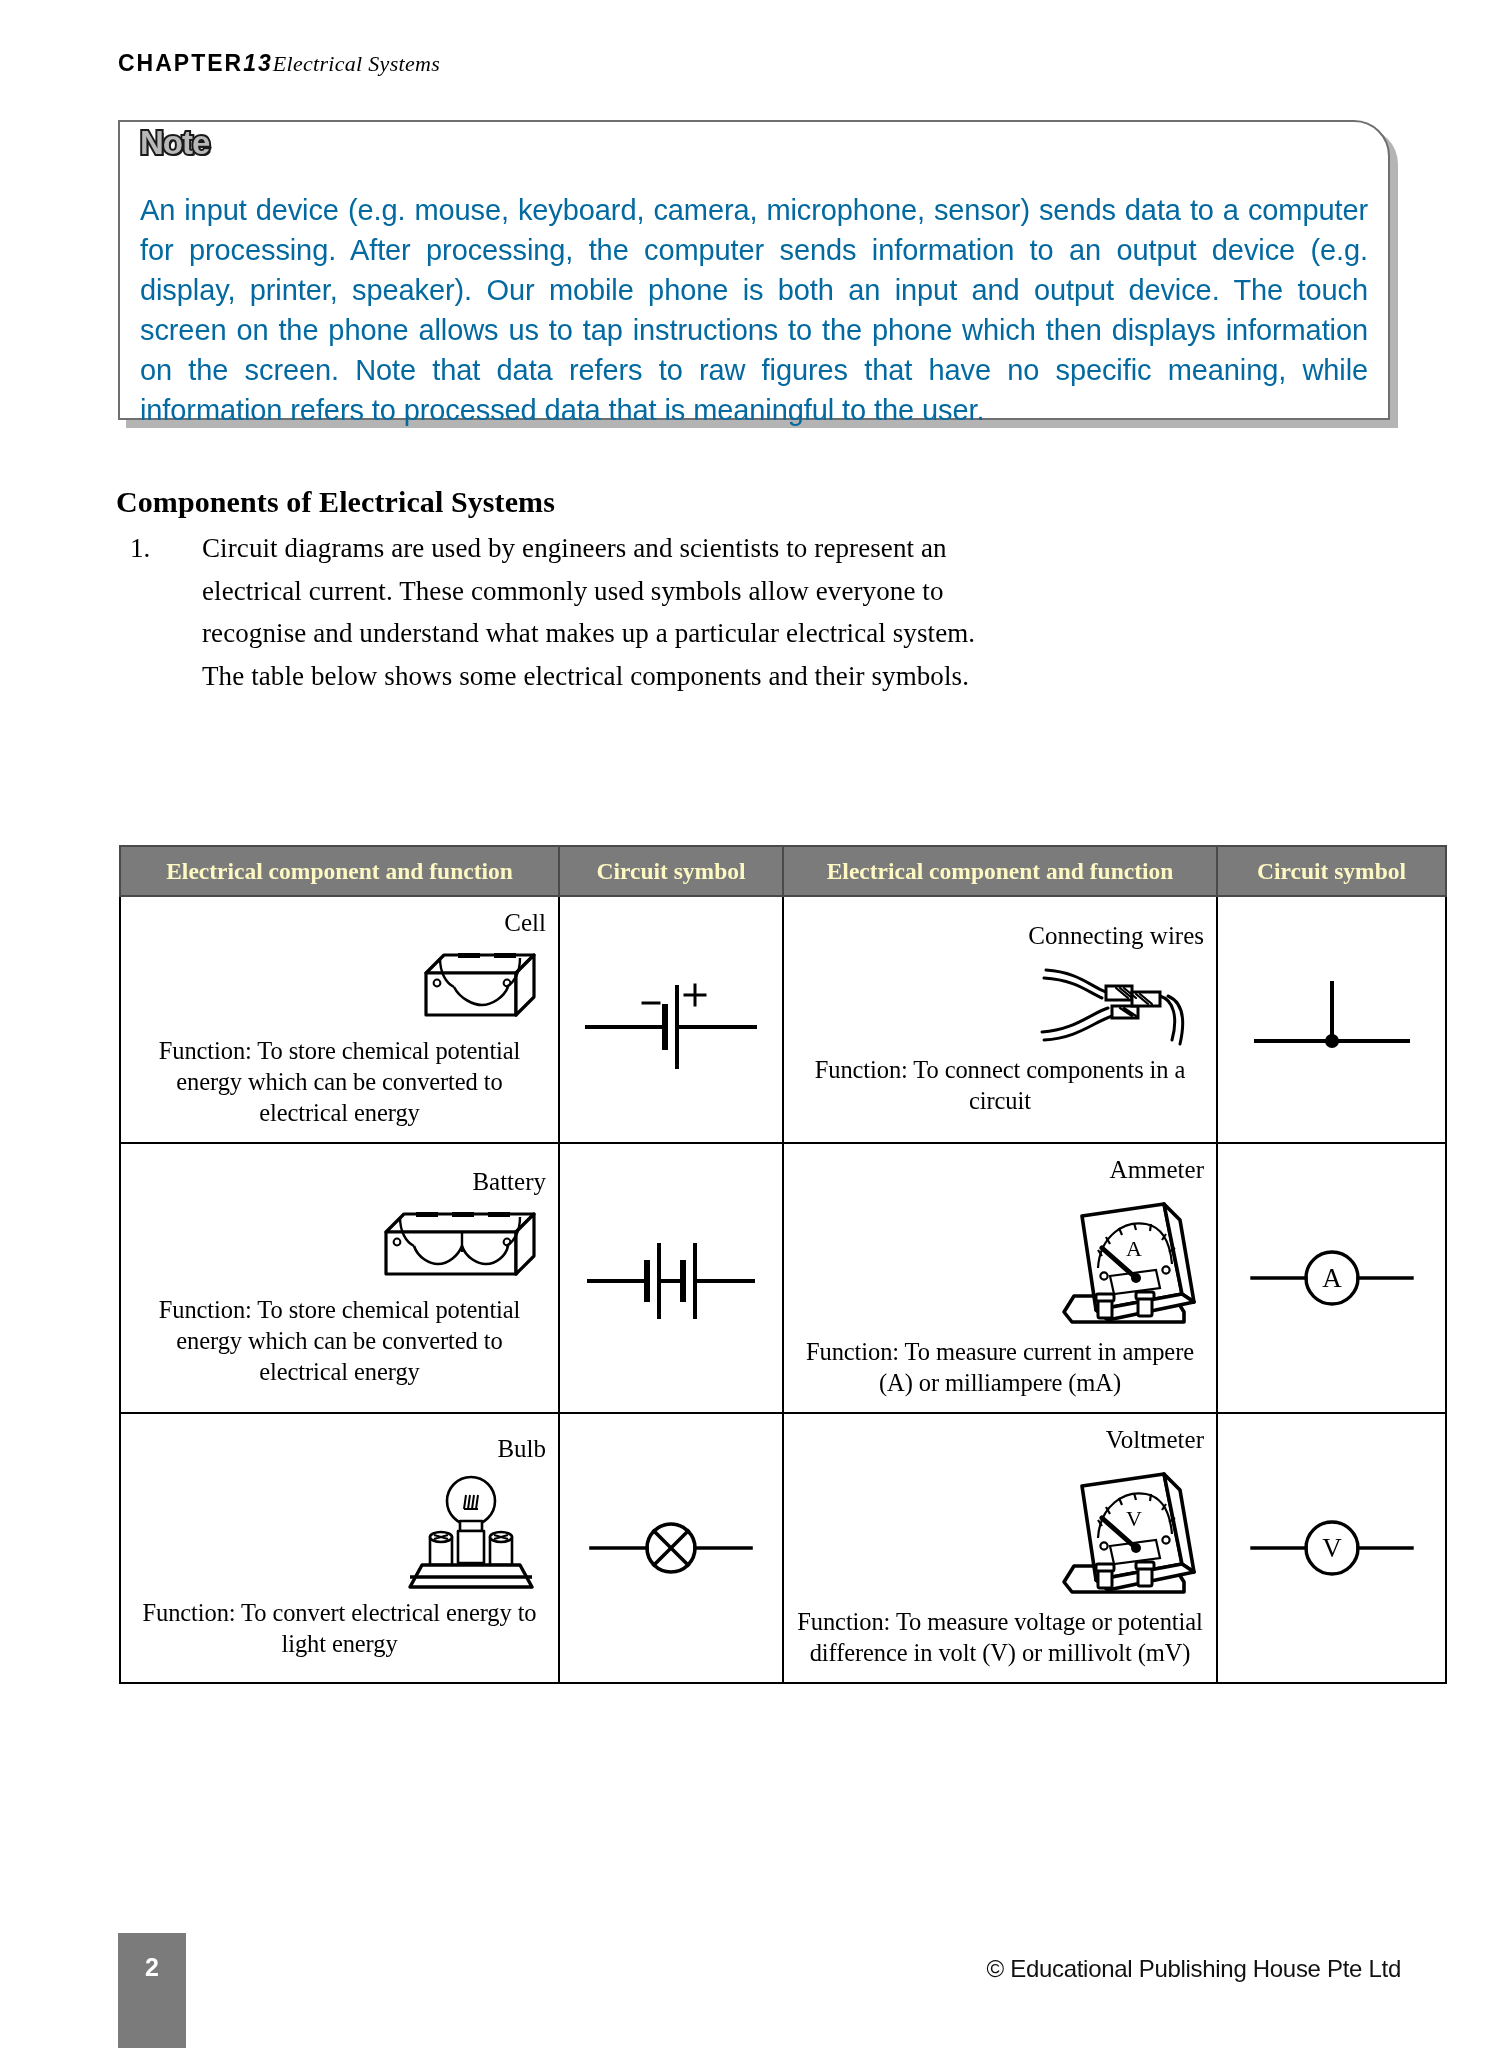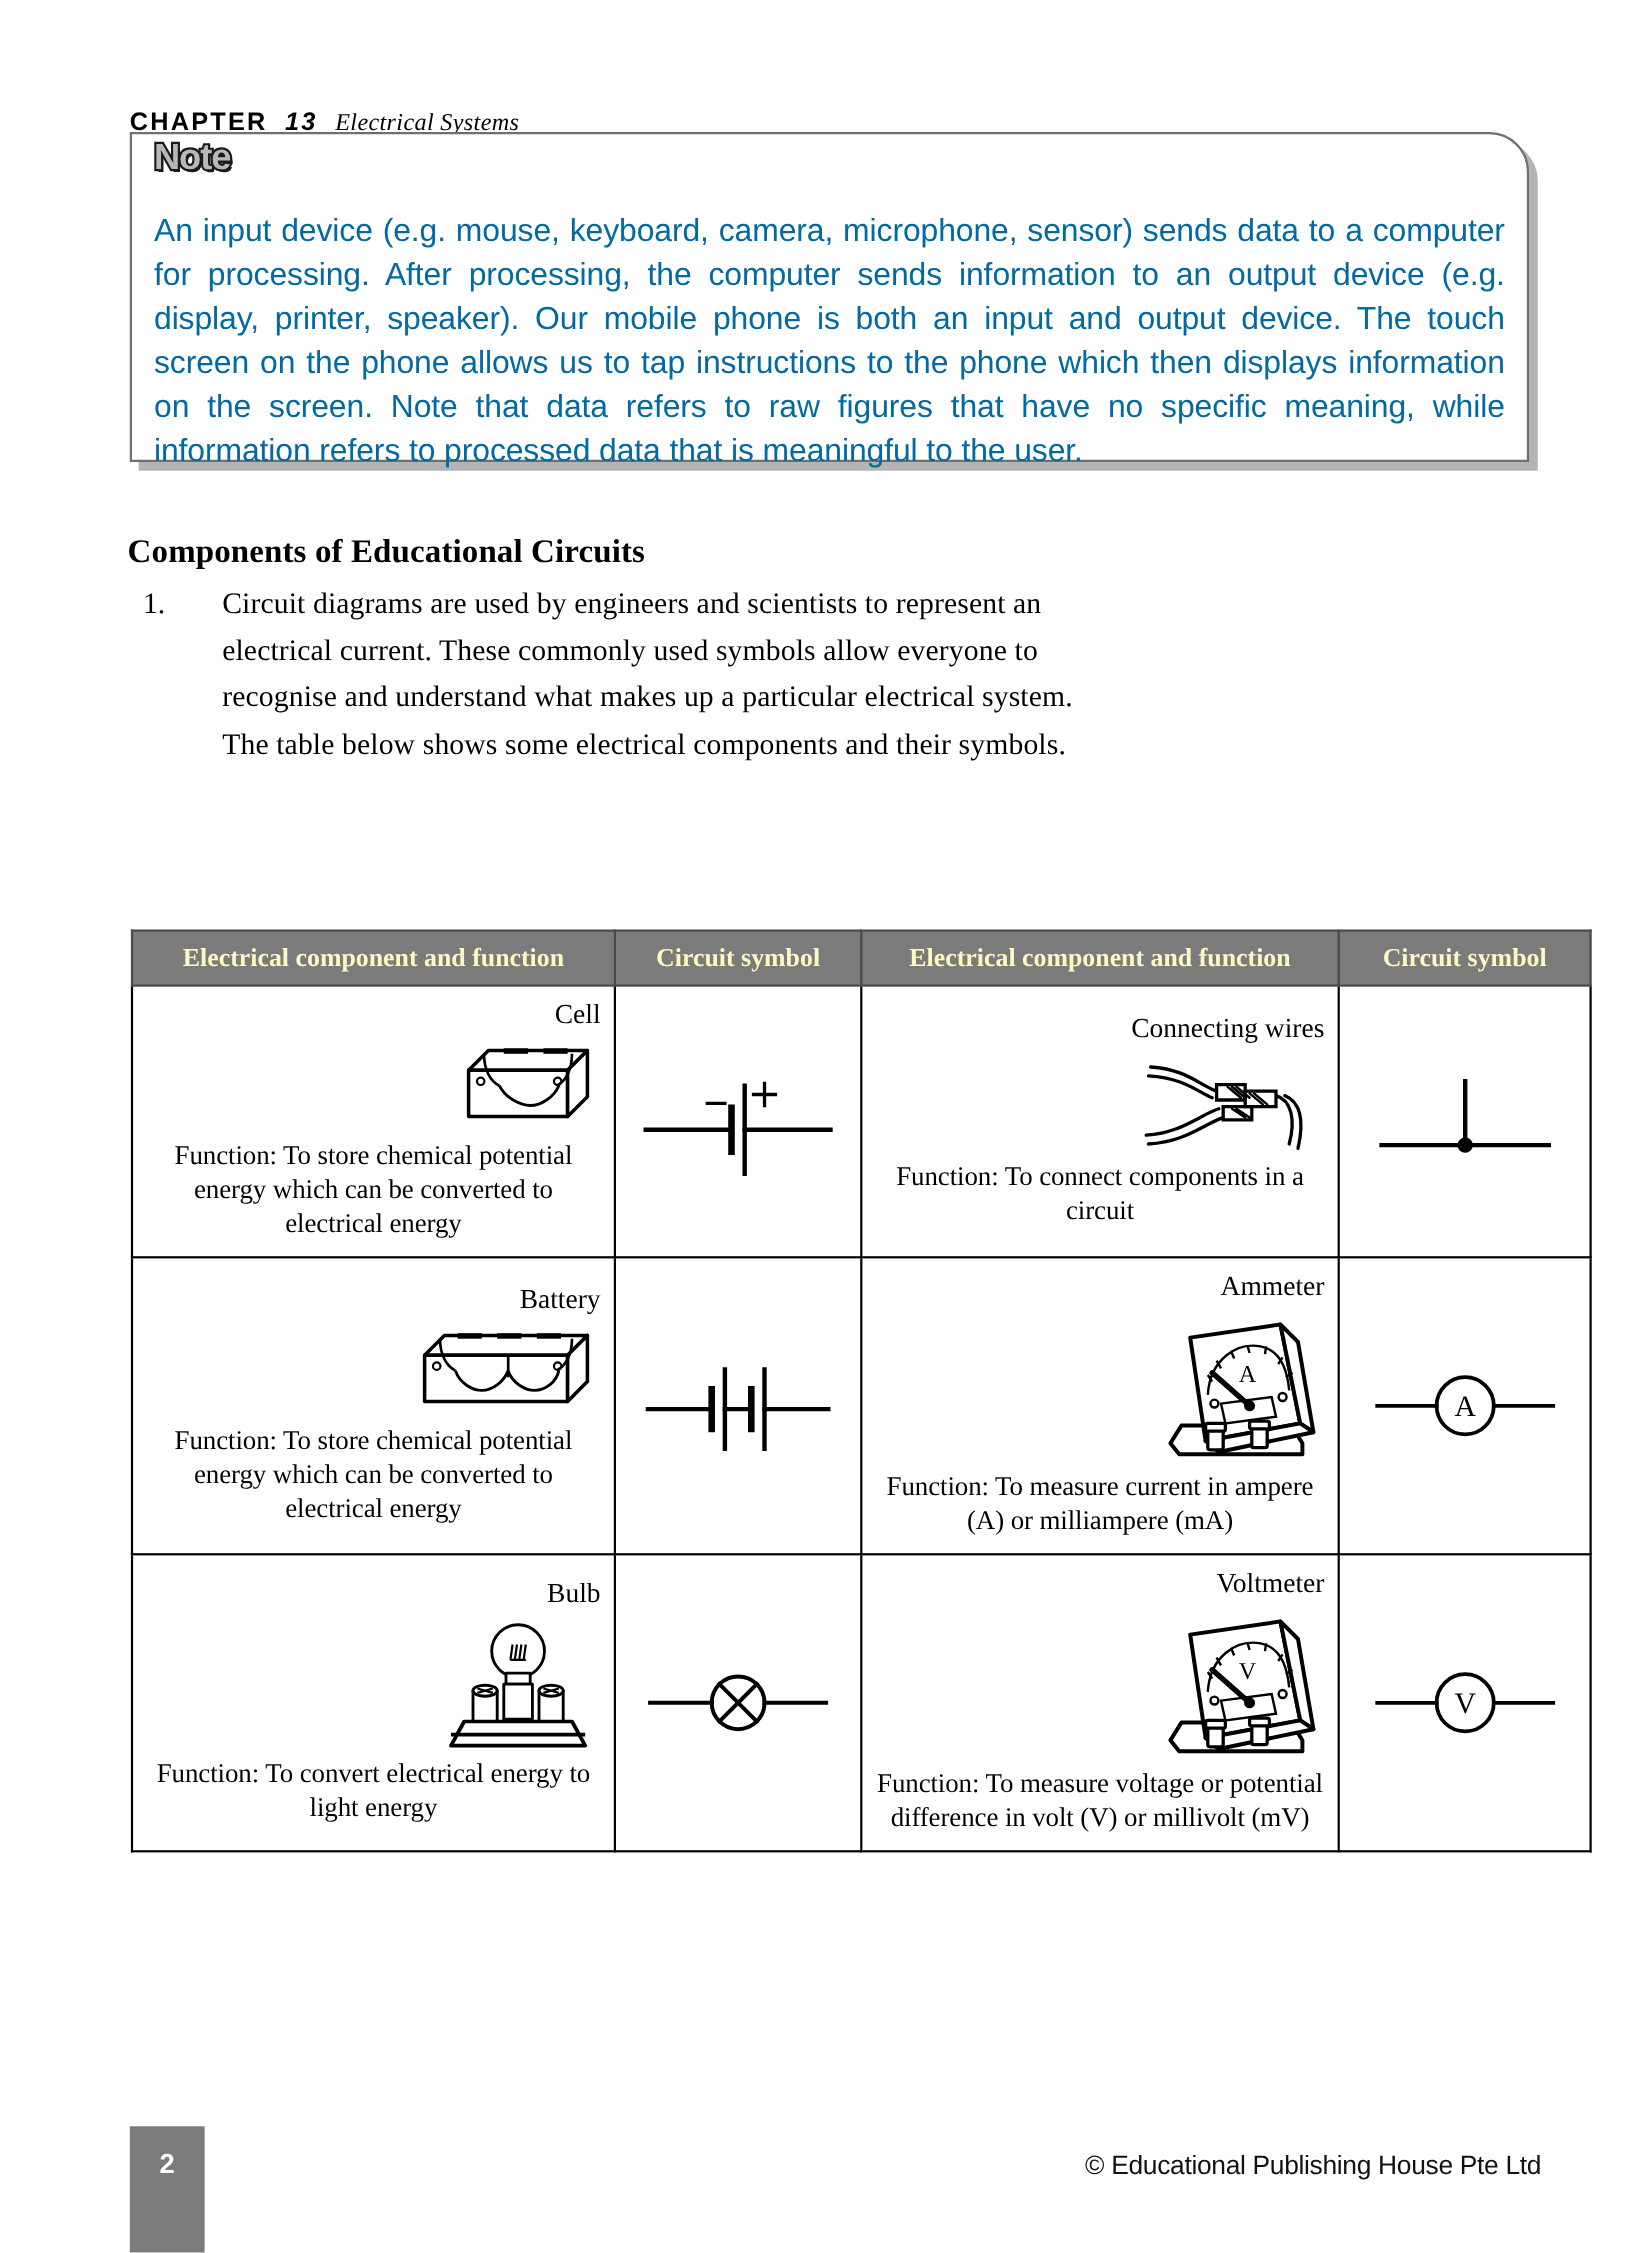--- a/index.html
+++ b/index.html
@@ -19,23 +19,21 @@
     overflow: hidden;
   }
 
   
   .runhead {
     position: absolute;
     left: 118px;
     top: 50px;
     display: flex;
     align-items: baseline;
-    gap: 16px;
     white-space: nowrap;
-    margin-top: 47px;
   }
   .runhead .chap-word {
     font-family: "Liberation Sans", "DejaVu Sans", sans-serif;
     font-weight: bold;
     font-size: 23px;
     letter-spacing: 2.0px;
   }
   .runhead .chap-num {
     font-family: "Liberation Sans", "DejaVu Sans", sans-serif;
     font-weight: bold;
@@ -223,21 +221,21 @@
     <span class="chap-word">CHAPTER</span>
     <span class="chap-num">13</span>
     <span class="chap-title">Electrical Systems</span>
   </div>
 
   <div class="note-shadow"></div>
   <div class="note-box"></div>
   <div class="note-label">Note</div>
   <div class="note-text">An input device (e.g. mouse, keyboard, camera, microphone, sensor) sends data to a computer for processing. After processing, the computer sends information to an output device (e.g. display, printer, speaker). Our mobile phone is both an input and output device. The touch screen on the phone allows us to tap instructions to the phone which then displays information on the screen. Note that data refers to raw figures that have no specific meaning, while information refers to processed data that is meaningful to the user.</div>
 
-  <div class="sec-heading">Components of Educational Circuits</div>
+  <div class="sec-heading">Components of Electrical Systems</div>
   <div class="item">
     <div class="item-num">1.</div>
     <div class="item-body">Circuit diagrams are used by engineers and scientists to represent an electrical current. These commonly used symbols allow everyone to recognise and understand what makes up a particular electrical system. The table below shows some electrical components and their symbols.</div>
   </div>
 
   <table class="tbl">
     <thead>
       <tr>
         <th class="c-desc">Electrical component and function</th>
         <th class="c-sym">Circuit symbol</th>

